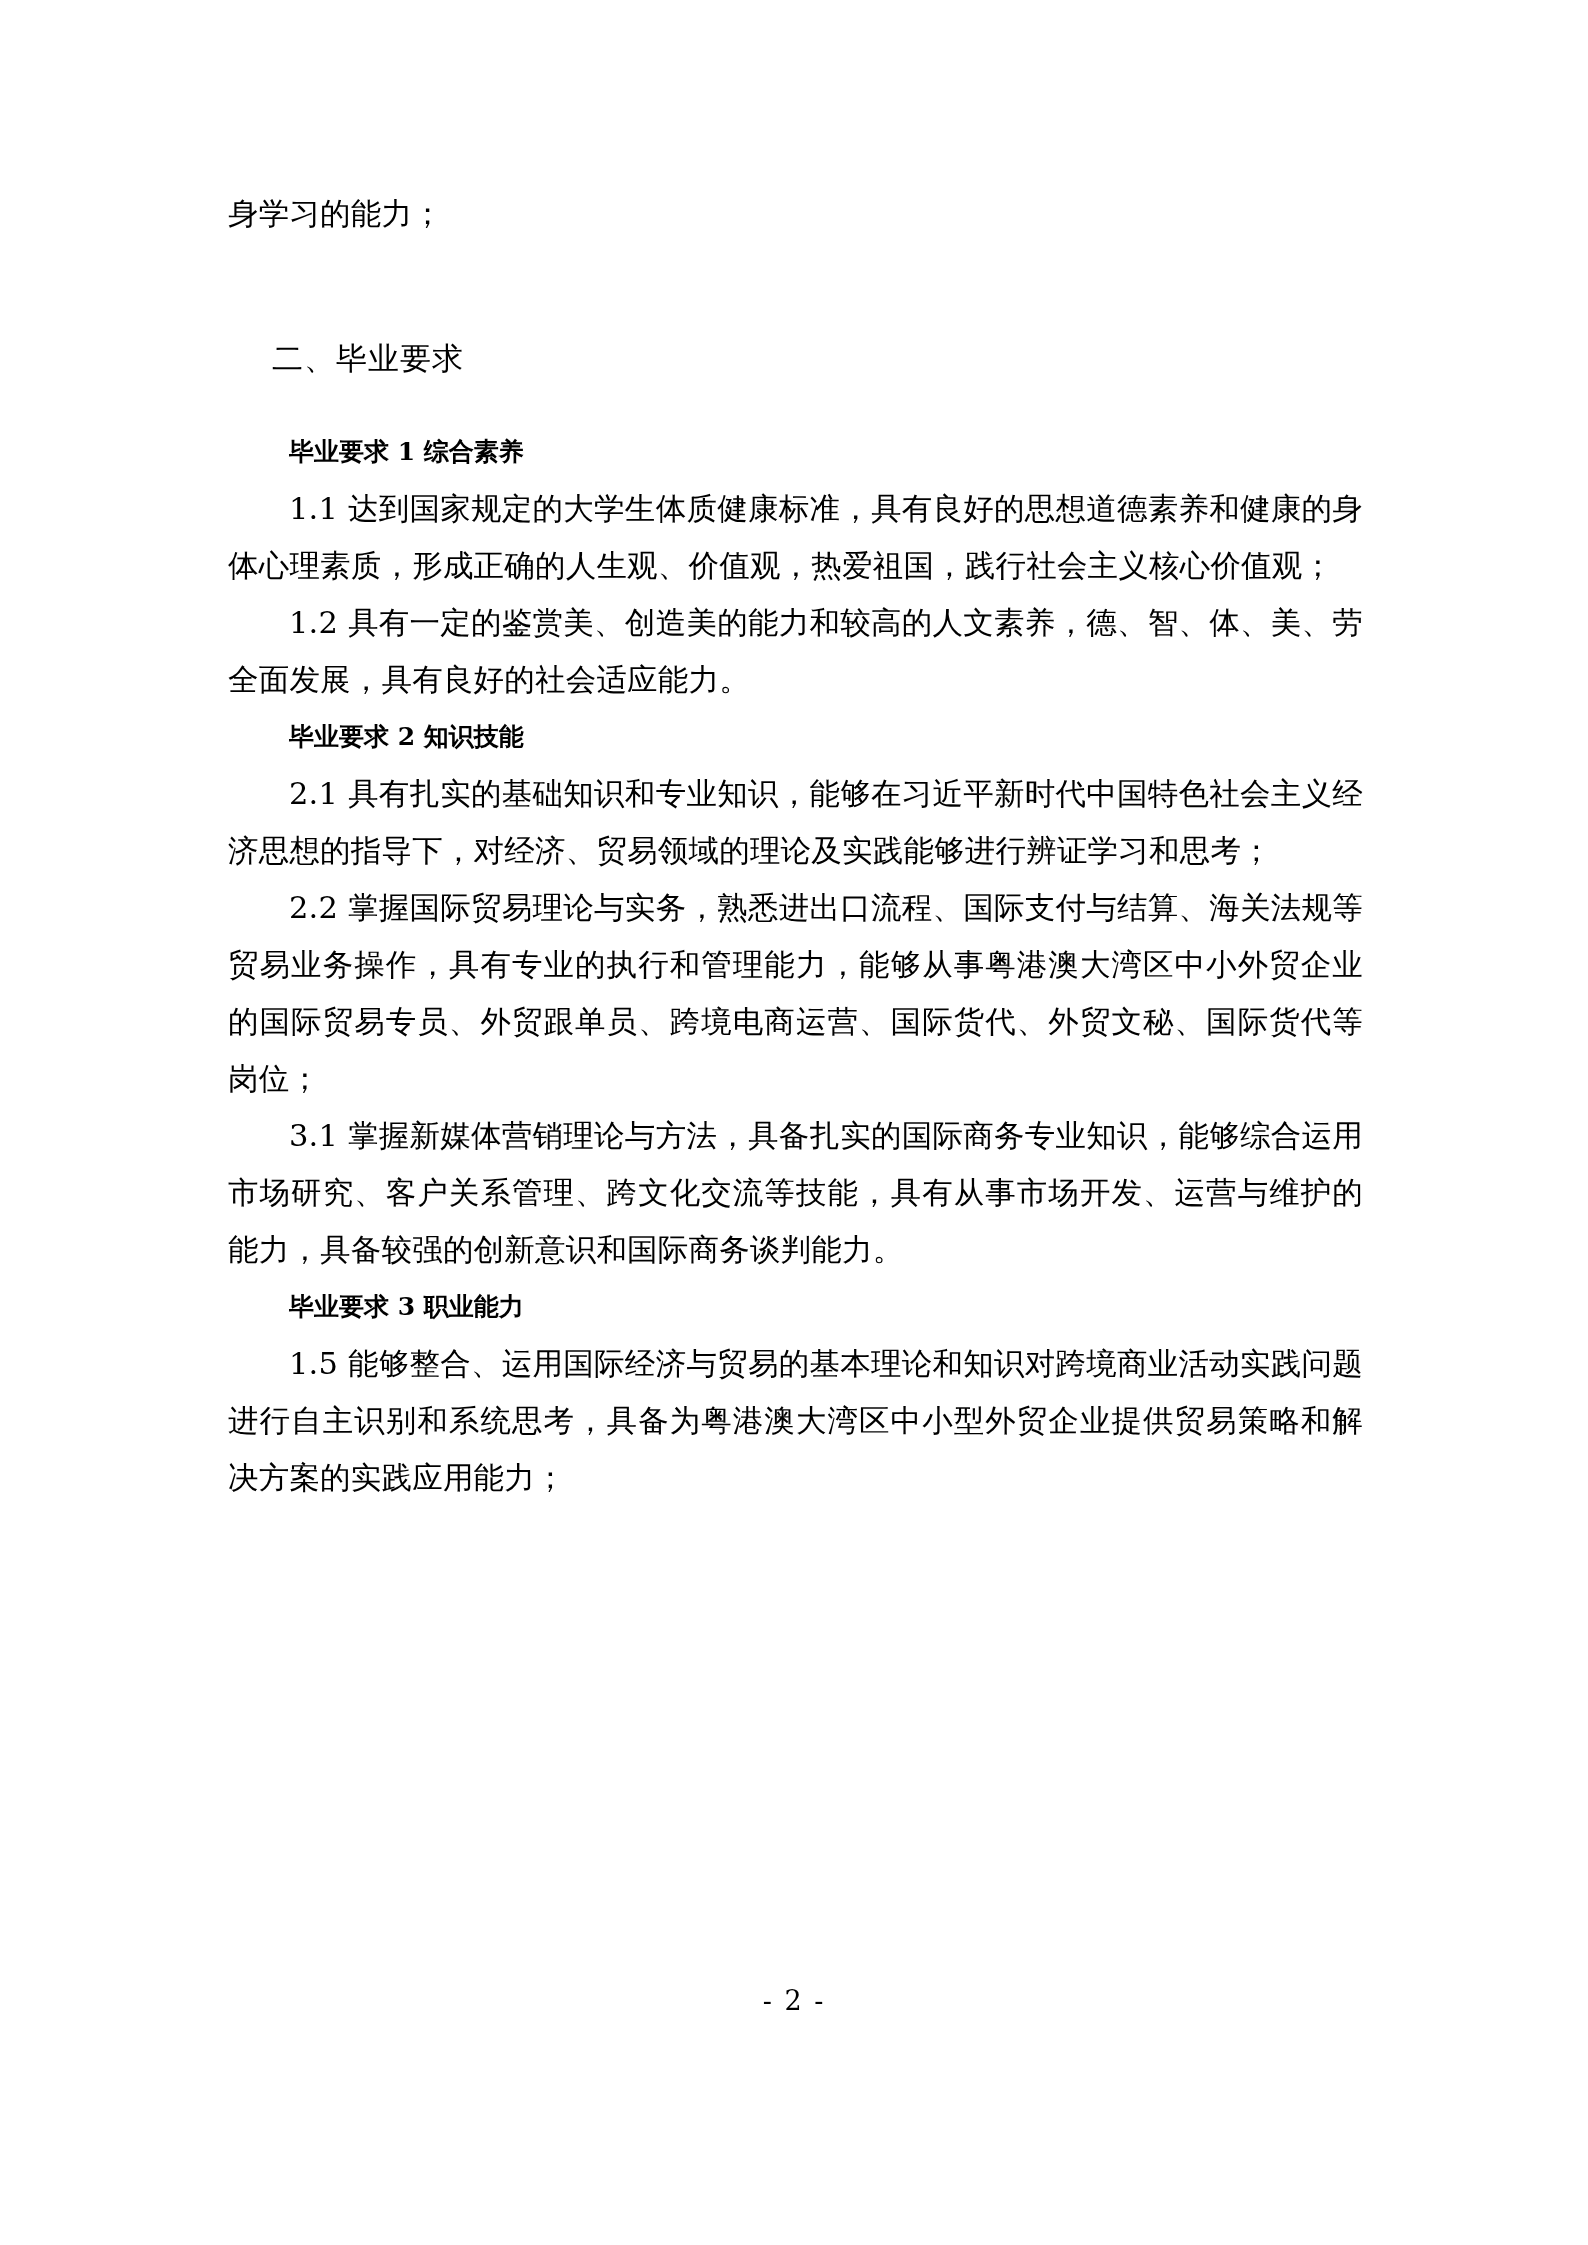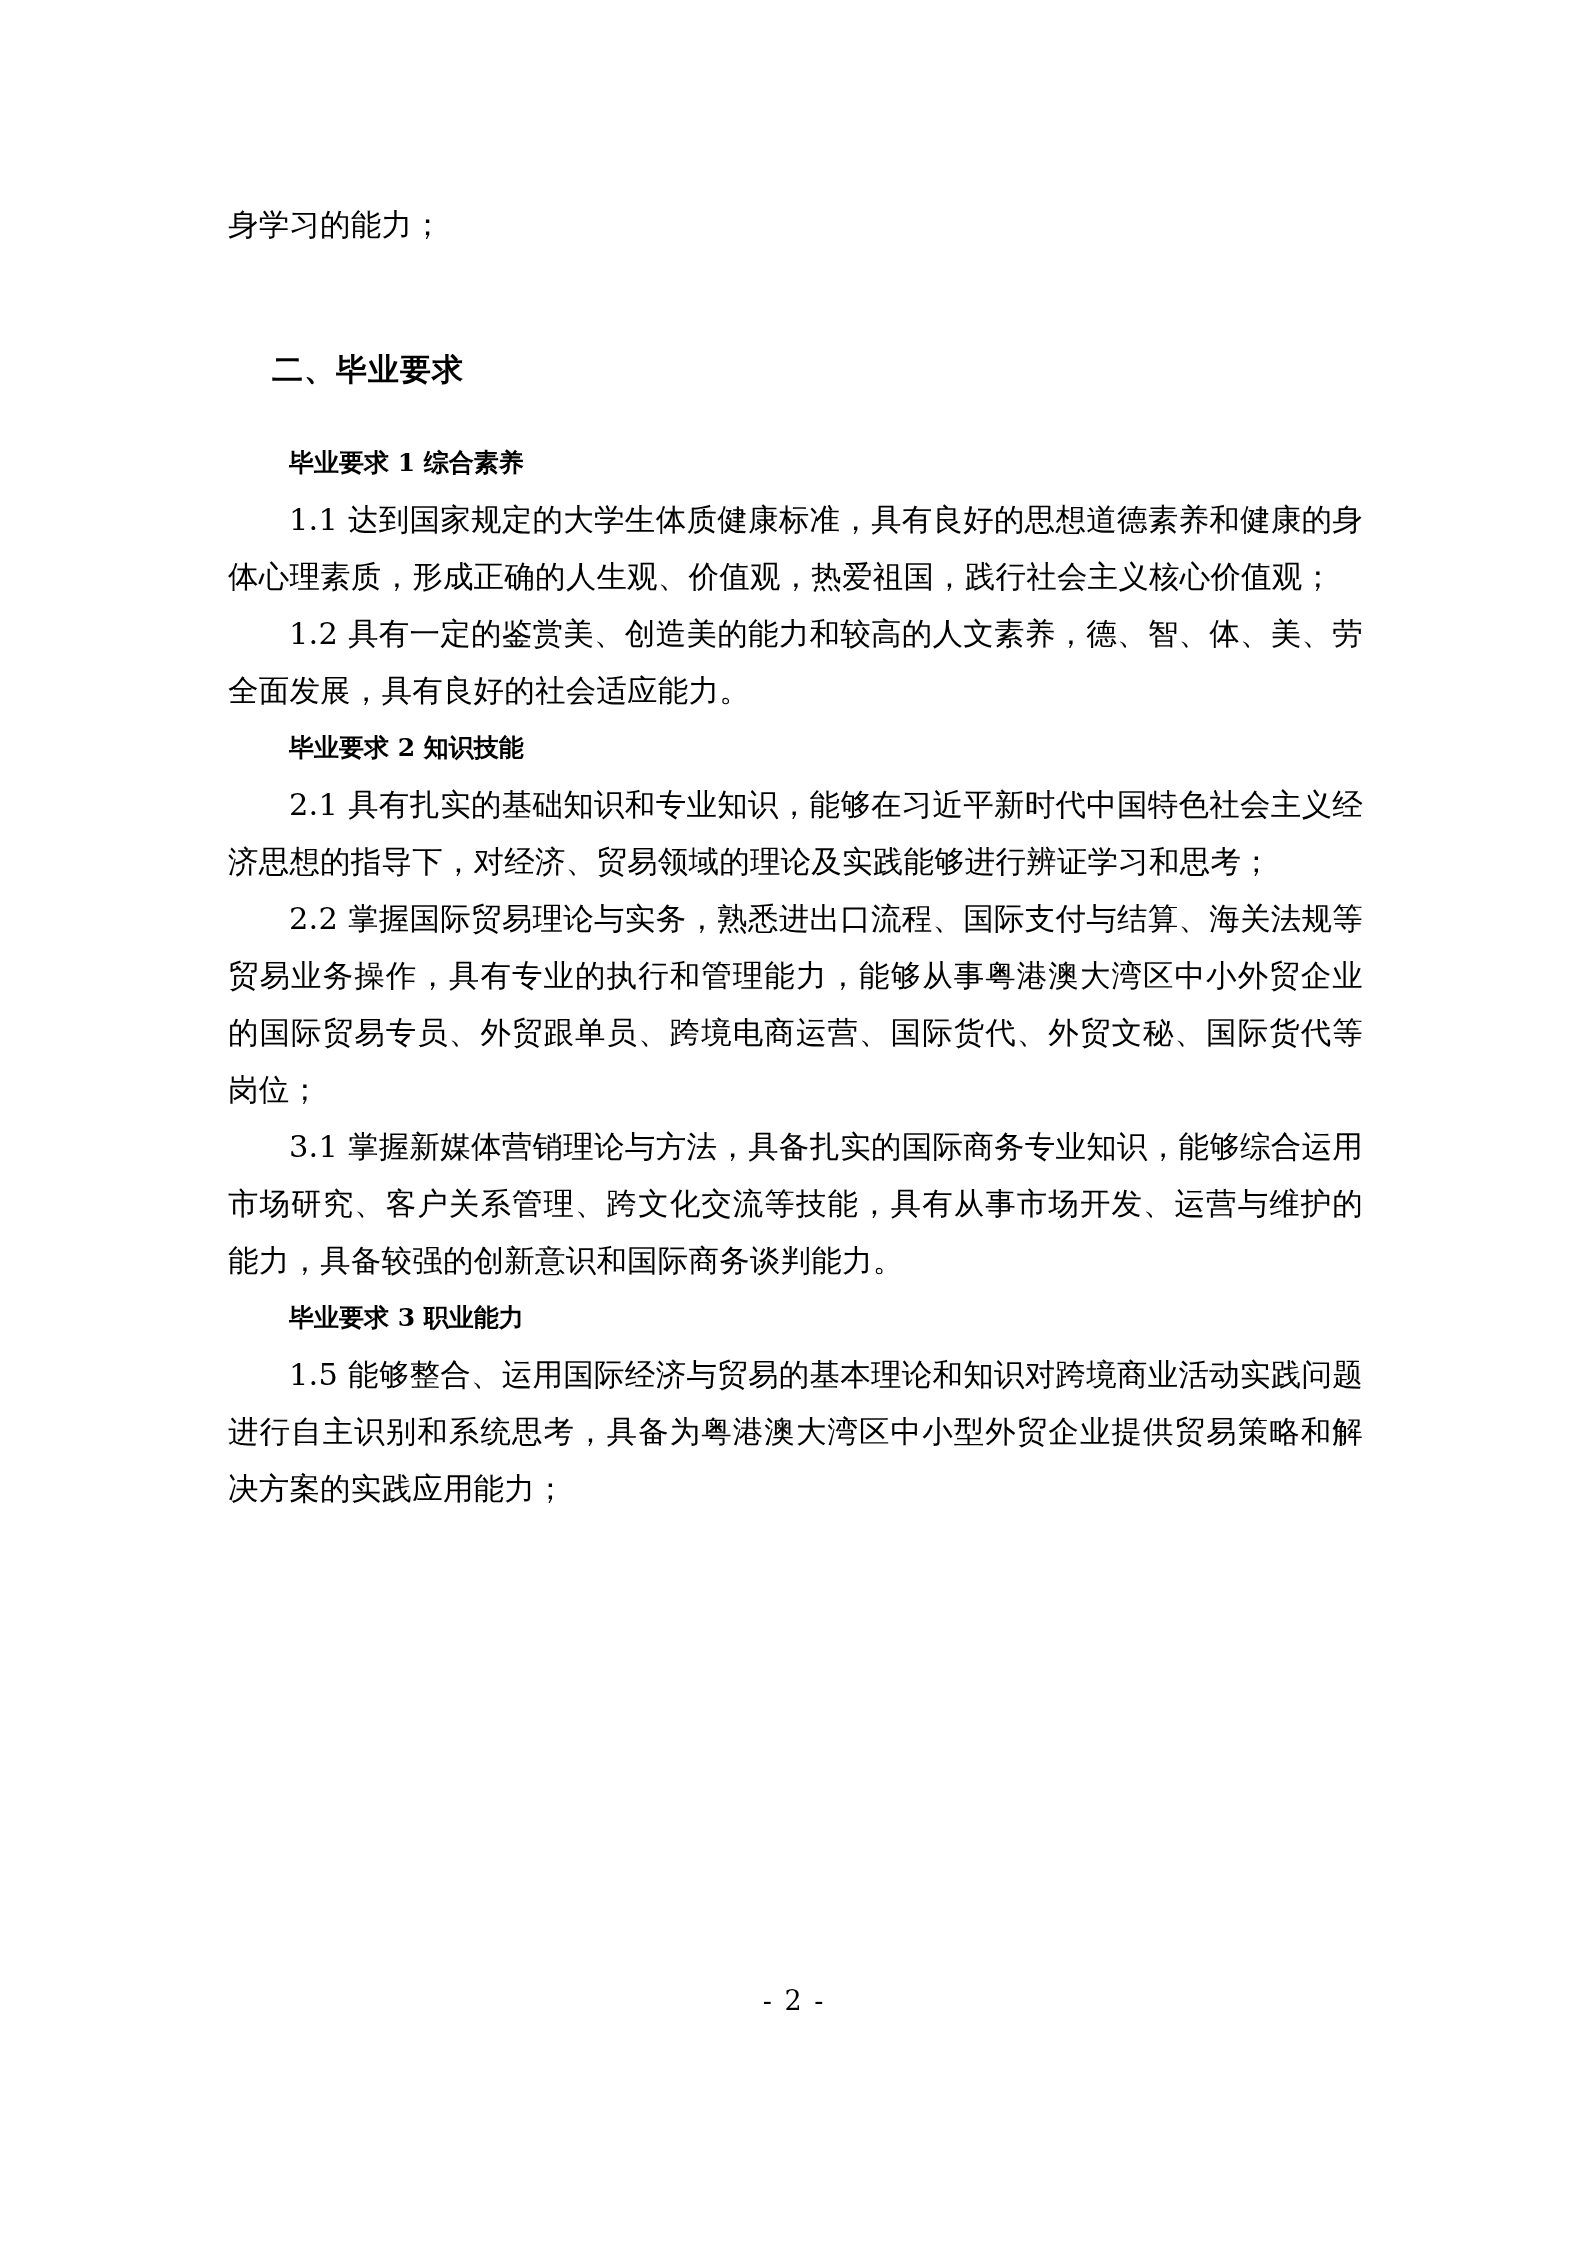--- a/index.html
+++ b/index.html
@@ -13,40 +13,40 @@
     height: 2245px;
     background: #ffffff;
     margin: 0 auto;
     font-family: "DejaVu Serif", "Liberation Serif", serif;
     color: #000000;
     box-sizing: border-box;
   }
   .content {
     position: absolute;
     left: 228px;
-    top: 196px;
+    top: 185px;
     width: 1135px;
   }
   .para {
     font-size: 30.5px;
     line-height: 57px;
     text-align: justify;
     text-justify: inter-ideograph;
     margin: 0;
     letter-spacing: 0.2px;
   }
   .indent {
     text-indent: 61px;
   }
   .bold {
     font-weight: bold;
   }
   .section-heading {
     font-size: 31px;
-    font-weight: bold;
+    font-weight: normal;
     line-height: 57px;
     margin: 0;
     text-indent: 44px;
     letter-spacing: 1px;
   }
   .sub-heading {
     font-size: 25px;
     font-weight: bold;
     line-height: 57px;
     margin: 0;

